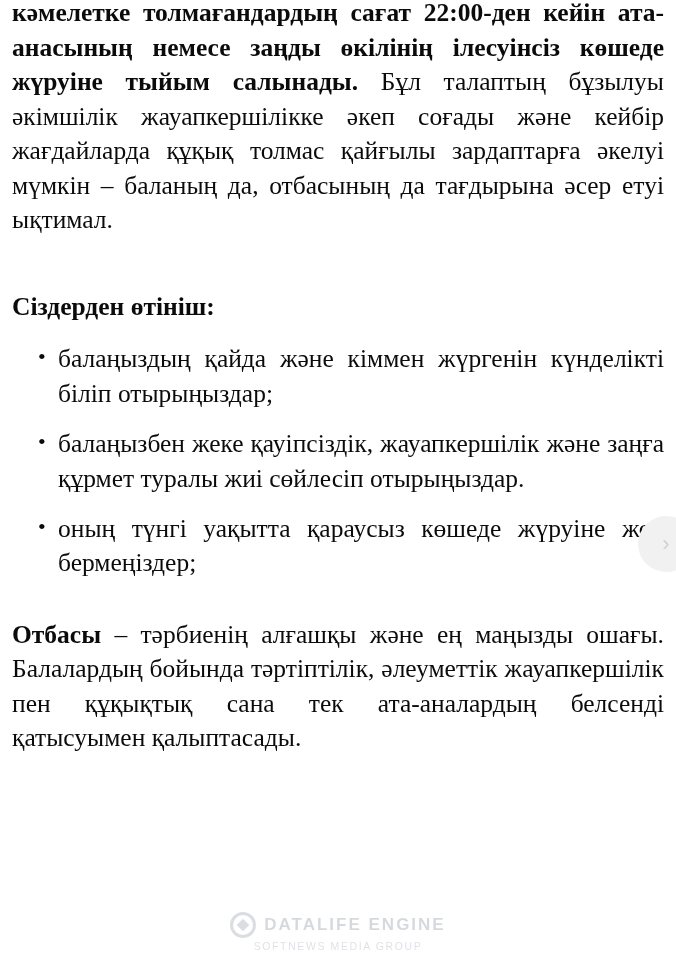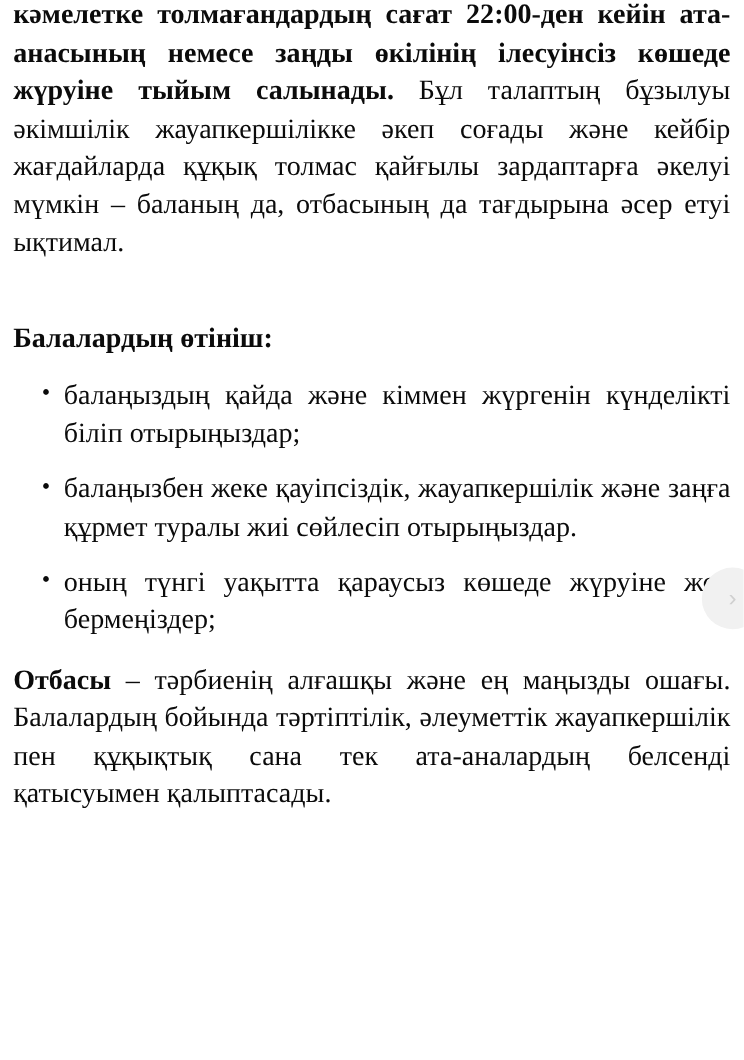--- a/index.html
+++ b/index.html
@@ -61,21 +61,21 @@
   ul.bullets li:last-child { margin-bottom: 0; }
   ul.bullets li::before {
     content: "•";
     position: absolute;
     left: 26px;
     top: 0;
     font-size: 22px;
     line-height: 1.35;
   }
   .last-para {
-    margin-top: 0;
+    margin-top: 17px;
   }
   
   .watermark {
     position: absolute;
     left: 0;
     right: 0;
     bottom: 8px;
     display: flex;
     flex-direction: column;
     align-items: center;
@@ -143,30 +143,37 @@
 
 <div class="page">
 
   <p class="para p-intro"><b>кәмелетке толмағандардың сағат 22:00-ден кейін ата-анасының немесе заңды өкілінің ілесуінсіз көшеде жүруіне тыйым салынады.</b><span> Бұл талаптың бұзылуы әкімшілік жауапкершілікке әкеп соғады және кейбір жағдайларда құқық толмас қайғылы зардаптарға әкелуі мүмкін – баланың да, отбасының да тағдырына әсер етуі ықтимал.</span></p>
 
   <div class="spacer-1"></div>
 
 
   <div class="spacer-2"></div>
 
-  <p class="heading">Балалардың өтініш:</p>
+  <p class="heading">Сіздерден өтініш:</p>
 
   <div class="spacer-3"></div>
 
   <ul class="bullets">
     <li>балаңыздың қайда және кіммен жүргенін күнделікті біліп отырыңыздар;</li>
     <li>балаңызбен жеке қауіпсіздік, жауапкершілік және заңға құрмет туралы жиі сөйлесіп отырыңыздар.</li>
     <li>оның түнгі уақытта қараусыз көшеде жүруіне жол бермеңіздер;</li>
   </ul>
 
   <div class="spacer-4"></div>
 
   <p class="para last-para"><b>Отбасы</b><span> – тәрбиенің алғашқы және ең маңызды ошағы. Балалардың бойында тәртіптілік, әлеуметтік жауапкершілік пен құқықтық сана тек ата-аналардың белсенді қатысуымен қалыптасады.</span></p>
 
   <div class="edge-mark">›</div>
 
+  <div class="watermark">
+    <div class="wm-row">
+      <span class="wm-logo"></span>
+      <span class="wm-title">DATALIFE ENGINE</span>
+    </div>
+    <div class="wm-sub">SOFTNEWS MEDIA GROUP</div>
+  </div>
 
 </div>
 
 </body></html>

